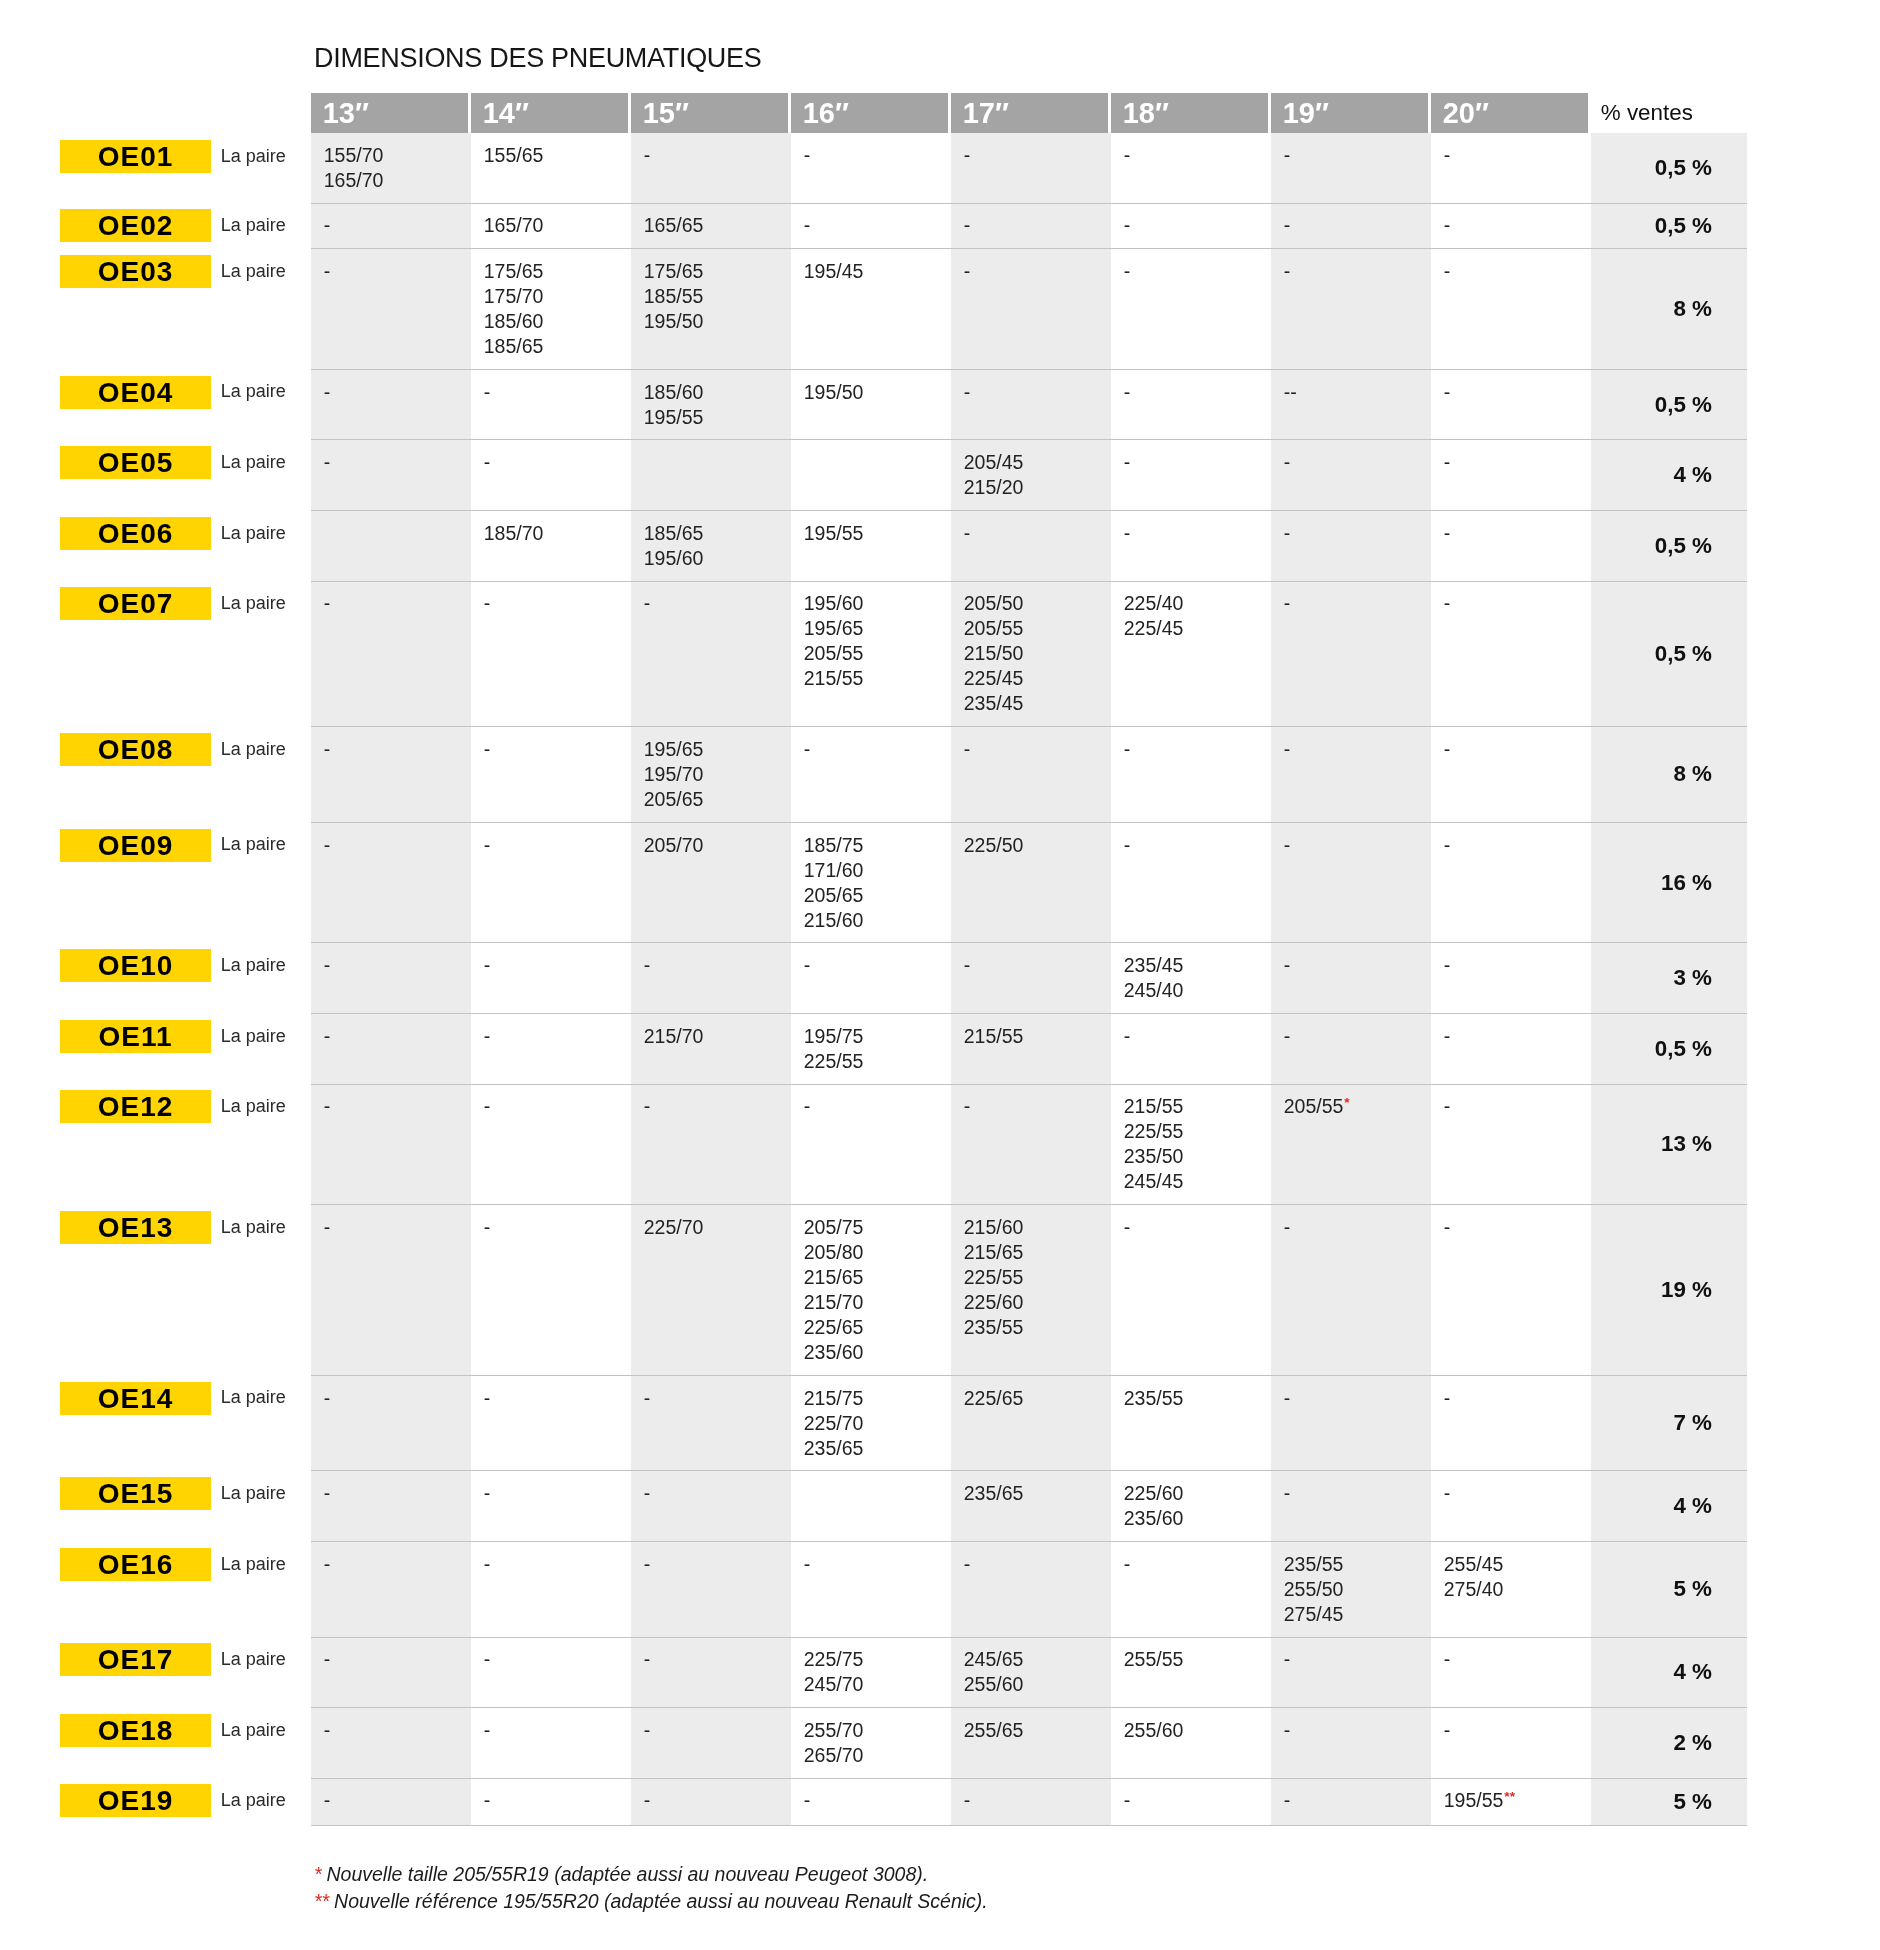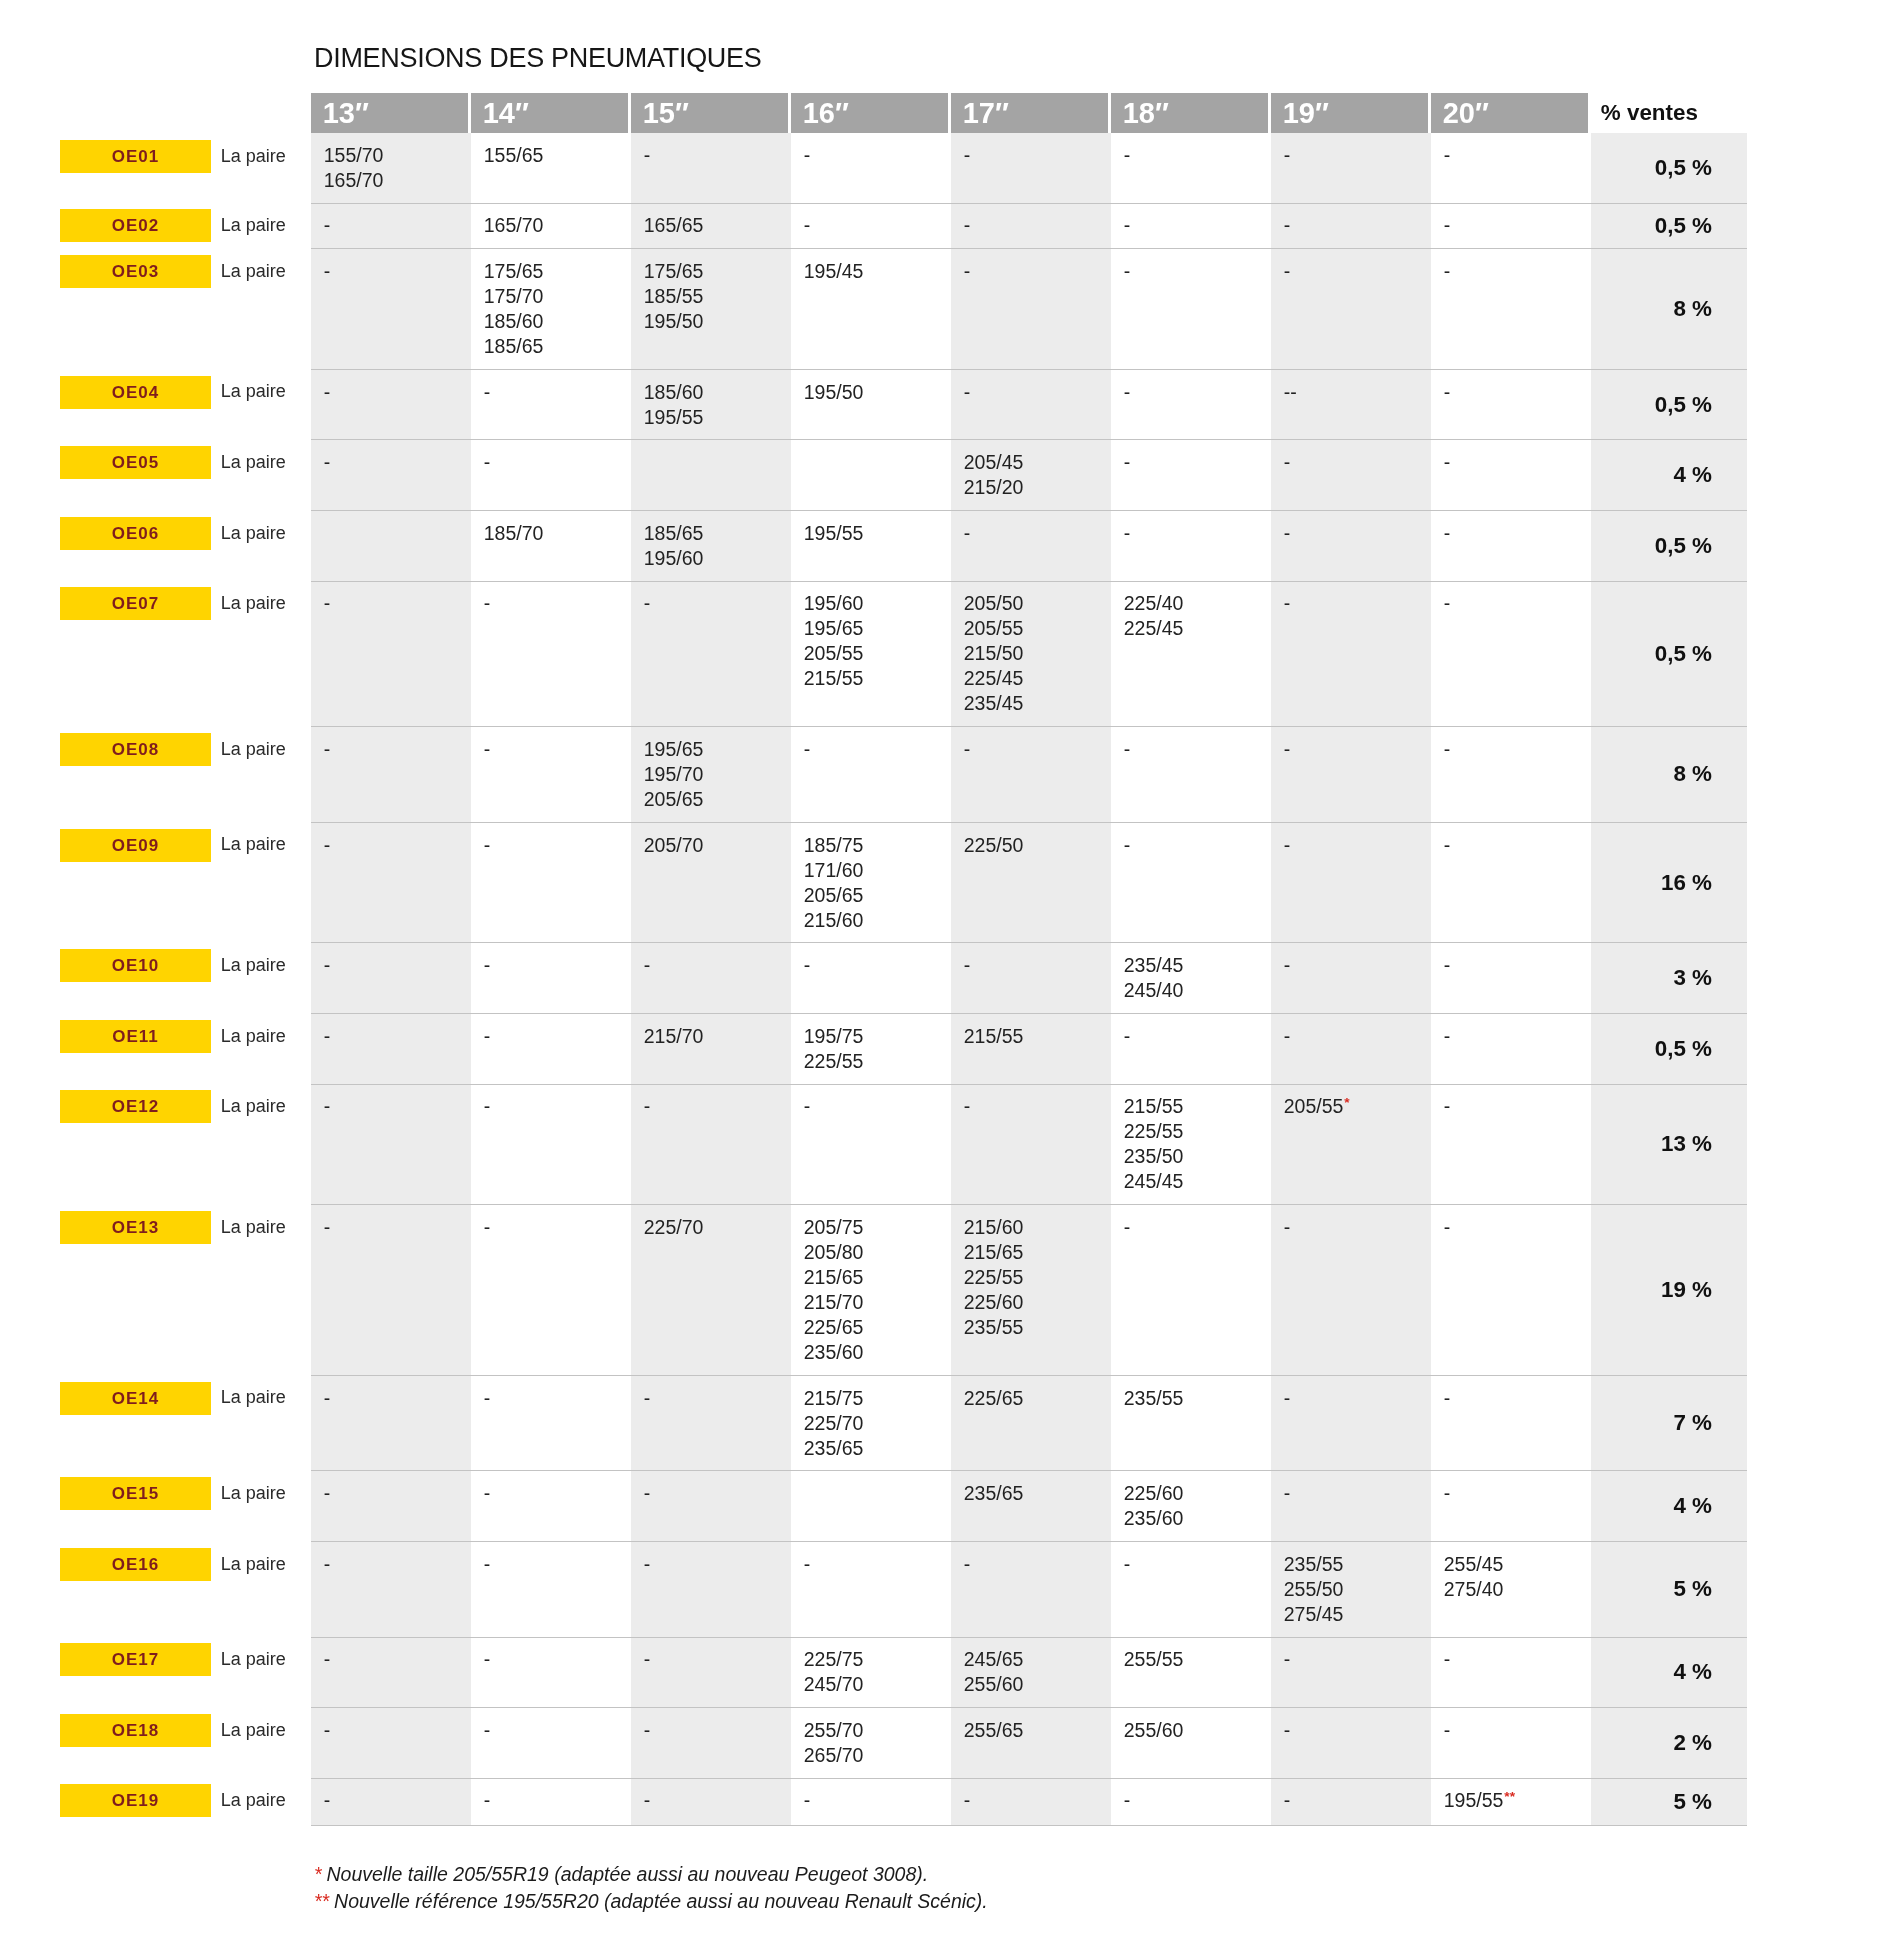--- a/index.html
+++ b/index.html
@@ -6,32 +6,32 @@
   .page{position:relative;width:1880px;height:1950px;background:#ffffff;
         font-family:"Liberation Sans",sans-serif;color:var(--text,#1d1d1d);overflow:hidden;}
   .title{position:absolute;left:314px;top:43px;margin:0;font-size:27px;font-weight:400;
          letter-spacing:-0.3px;color:#161616;}
   .table{position:absolute;left:60px;top:93px;}
   .grid-row{display:grid;grid-template-columns:151px 100px repeat(8,160px) 156px;}
   .header-row{height:40px;}
   .size-head{background:var(--header-gray,#a4a4a4);color:#fff;font-weight:700;font-size:29px;
              display:flex;align-items:center;padding-left:11.7px;border-right:3.9px solid #fff;
              box-sizing:border-box;}
-  .sales-head{display:flex;align-items:center;padding-left:9.8px;font-weight:700;font-size:22.4px;color:#111;}
+  .sales-head{display:flex;align-items:center;padding-left:9.8px;font-weight:400;font-size:22.4px;color:#111;}
   .row .cell{padding:9.8px 0 9.8px 12.7px;font-size:19.5px;line-height:25px;box-sizing:border-box;color:#222;}
   .cell.stripe{background:var(--stripe-gray,#ececec);}
   .sales-cell{background:var(--stripe-gray,#ececec);display:flex;align-items:center;
               justify-content:flex-end;padding-right:35px;font-size:22.4px;font-weight:700;color:#111;
               box-sizing:border-box;}
   .row .cell,.row .sales-cell{border-top:1px solid var(--separator,#c3c3c3);}
   #rows .row:first-child .cell,#rows .row:first-child .sales-cell{border-top:none;}
   #rows .row:last-child .cell,#rows .row:last-child .sales-cell{border-bottom:1px solid var(--separator,#c3c3c3);}
   .badge-cell{padding-top:6.8px;}
   .badge{display:block;width:151px;height:33px;line-height:33px;background:var(--badge-yellow,#ffd400);
-         font-size:17px;font-weight:700;text-align:center;letter-spacing:1px;color:#7f1d1d;}
+         font-size:28px;font-weight:700;text-align:center;letter-spacing:1px;color:#000000;}
   .pair-cell{padding:12.7px 0 0 9.8px;font-size:18px;color:#2a2a2a;}
   .line{white-space:nowrap;}
   .note{color:var(--note-red,#d92b21);font-size:13.7px;position:relative;top:-6.8px;margin-left:1px;font-weight:700;}
   .footnotes{position:absolute;left:314px;top:1861px;font-size:19.5px;font-style:italic;
              line-height:27px;color:#1b1b1b;}
   .fmark{color:var(--note-red,#d92b21);margin-right:4.9px;}
 </style>
 </head>
 <body>
 

